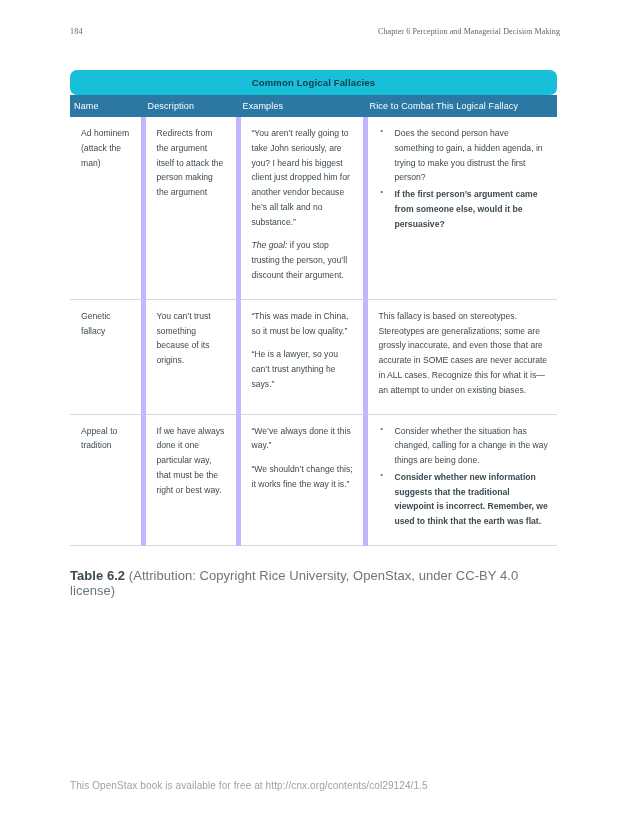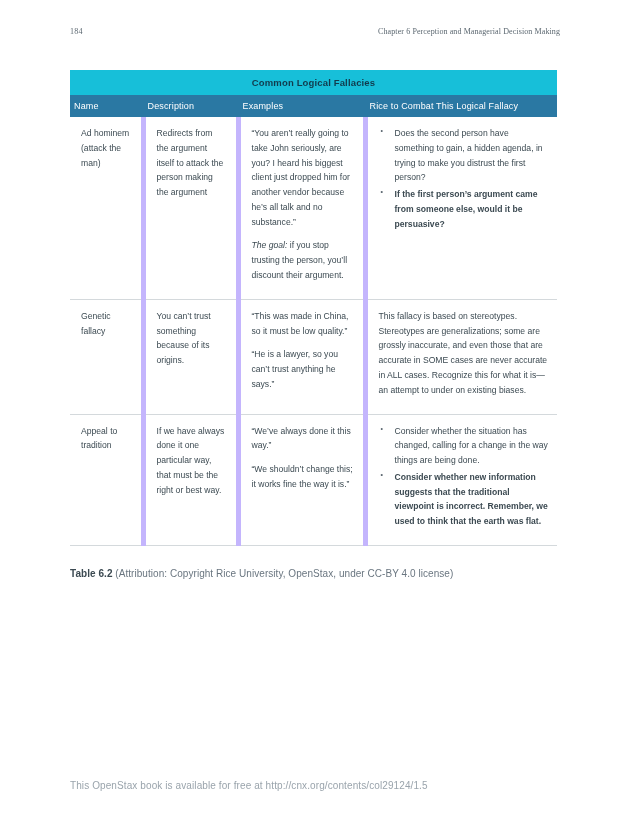--- a/index.html
+++ b/index.html
@@ -54,20 +54,21 @@
   }
   caption.tbl-title {
     caption-side: top;
     background: #17bfd9;
     color: #123b4d;
     font-size: 9.5px;
     font-weight: bold;
     text-align: center;
     padding: 7px 4px 7px;
     letter-spacing: 0.15px;
+    border-radius: 7px;
   }
   thead th {
     background: #2a78a3;
     color: #ffffff;
     font-size: 9px;
     font-weight: normal;
     text-align: left;
     padding: 6px 4px;
     letter-spacing: 0.15px;
   }
@@ -125,21 +126,21 @@
     font-size: 7px;
     color: #5b6770;
   }
 
   
   .tbl-caption {
     position: absolute;
     top: 568px;
     left: 70px;
     width: 487px;
-    font-size: 10px;
+    font-size: 13px;
     color: #6a7680;
     letter-spacing: 0.05px;
   }
   .tbl-caption .cap-label {
     font-weight: bold;
     color: #3c4a52;
   }
 
   
   .page-footer {

